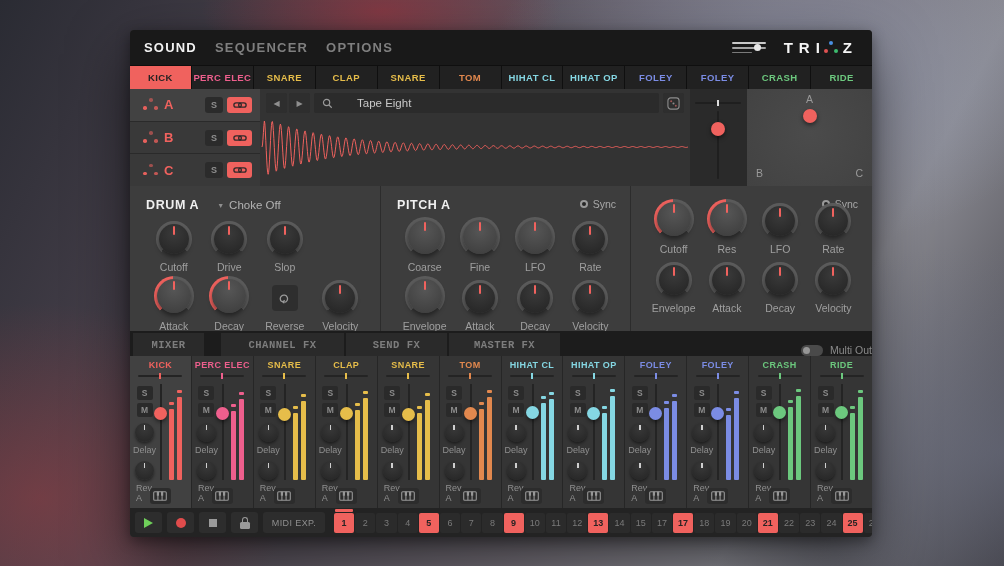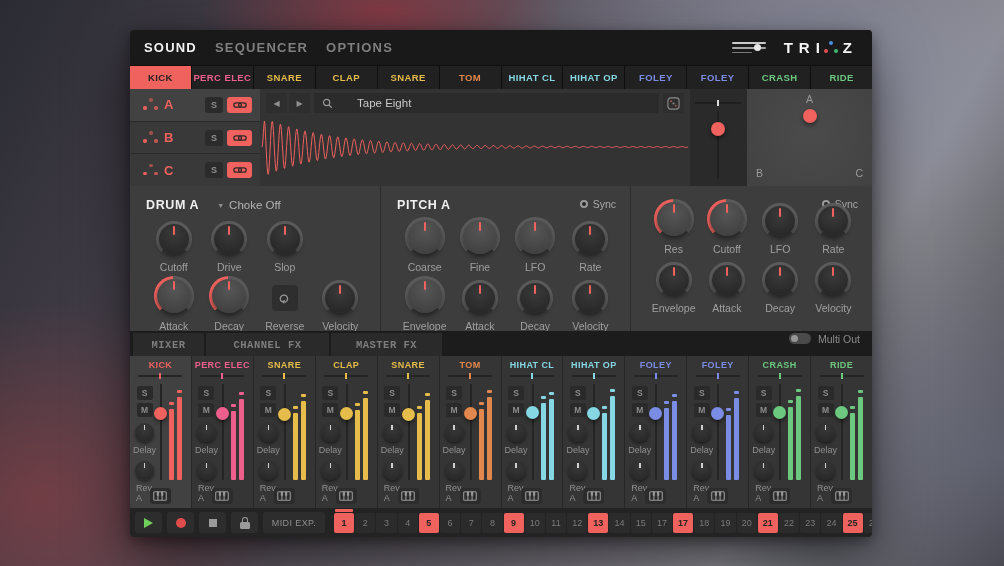--- a/index.html
+++ b/index.html
@@ -109,22 +109,22 @@
   .knob .body { position:absolute; inset:3px; border-radius:50%; background:radial-gradient(circle at 50% 32%, #3a3a3a, #232323); box-shadow:0 3px 5px rgba(0,0,0,.45); }
   .knob.light { width:40px; height:40px; }
   .knob.light .body { background:radial-gradient(circle at 50% 32%, #565656, #3b3b3b); }
   .knob .tick { position:absolute; left:50%; top:5px; width:2px; height:9px; margin-left:-1px; background:var(--accent); border-radius:1px; }
   .sq-btn { display:none; width:26px; height:26px; margin-bottom:5px; border-radius:4px; background:#2e2e2e; align-items:center; justify-content:center; cursor:pointer; }
   .kcell.isbtn .sq-btn { display:flex; }
 
   
   .mtabs { left:0; top:301px; width:742px; height:25px; background:#1c1c1c; display:flex; align-items:stretch; gap:2px; padding:2px 0 0 3px; }
   .mtab { background:#2a2a2a; color:#7d7d7d; font-size:10.5px; font-weight:bold; letter-spacing:.5px; display:flex; align-items:center; justify-content:center; cursor:pointer;font-family:Liberation Mono, monospace; }
-  .mt0 { width:71px; } .mt1 { width:123px; } .mt2 { width:101px; } .mt3 { width:111px; }
-  .multiout { margin-left:auto; display:flex; align-items:flex-start; gap:7px; padding-right:12px; cursor:pointer; }
+  .mt0 { width:71px; } .mt1 { width:123px;margin-left:15px; } .mt2 { width:101px; } .mt3 { width:111px; }
+  .multiout { margin-left:auto; display:flex; align-items:flex-end; gap:7px; cursor:pointer; }
   .mo-toggle { width:22px; height:11px; border-radius:6px; background:#4a4a4a; position:relative; }
   .mo-toggle::after { content:''; position:absolute; left:2px; top:2px; width:7px; height:7px; border-radius:50%; background:#969696; }
   .mo-label { color:#8a8a8a; font-size:10.5px; }
 
   
   .strips { left:0; top:326px; width:742px; height:152px; background:#262626; display:grid; grid-template-columns:repeat(12,1fr); gap:1px; }
   .strip { position:relative; background:#353535; cursor:pointer; }
   .strip.selected { background:#414141; }
   .ch-name { position:absolute; left:0; right:0; top:4px; text-align:center; font-size:9px; font-weight:bold; letter-spacing:.4px; }
   .pan { position:absolute; left:50%; top:19px; width:44px; height:2px; margin-left:-22px; background:#242424; border-radius:1px; }
@@ -470,29 +470,29 @@
         <span class="slab">Sync</span>
       </div>
       <div class="krow">
 
       <div class="kcell">
             <div class="knob light arc">
               <span class="ring"></span>
               <span class="body"></span>
               <span class="tick"></span>
             </div>
+            <span class="klabel">Cutoff</span>
+          </div>
+          <div class="kcell">
+            <div class="knob light arc">
+              <span class="ring"></span>
+              <span class="body"></span>
+              <span class="tick"></span>
+            </div>
             <span class="klabel">Res</span>
-          </div>
-          <div class="kcell">
-            <div class="knob light arc">
-              <span class="ring"></span>
-              <span class="body"></span>
-              <span class="tick"></span>
-            </div>
-            <span class="klabel">Cutoff</span>
           </div>
           <div class="kcell">
             <div class="knob">
               <span class="ring"></span>
               <span class="body"></span>
               <span class="tick"></span>
             </div>
             <span class="klabel">LFO</span>
           </div>
           <div class="kcell">
@@ -538,20 +538,21 @@
             </div>
             <span class="klabel">Velocity</span>
           </div>
         </div>
     </div>
   </div>
 
   <div class="mtabs abs">
     <div class="mtab mt0">MIXER</div>
     <div class="mtab mt1">CHANNEL FX</div>
+    <div class="mtab mt2">SEND FX</div>
     <div class="mtab mt3">MASTER FX</div>
     <div class="multiout">
       <span class="mo-toggle"></span>
       <span class="mo-label">Multi Out</span>
     </div>
   </div>
 
   <div class="strips abs">
 
   <div class="strip selected">

